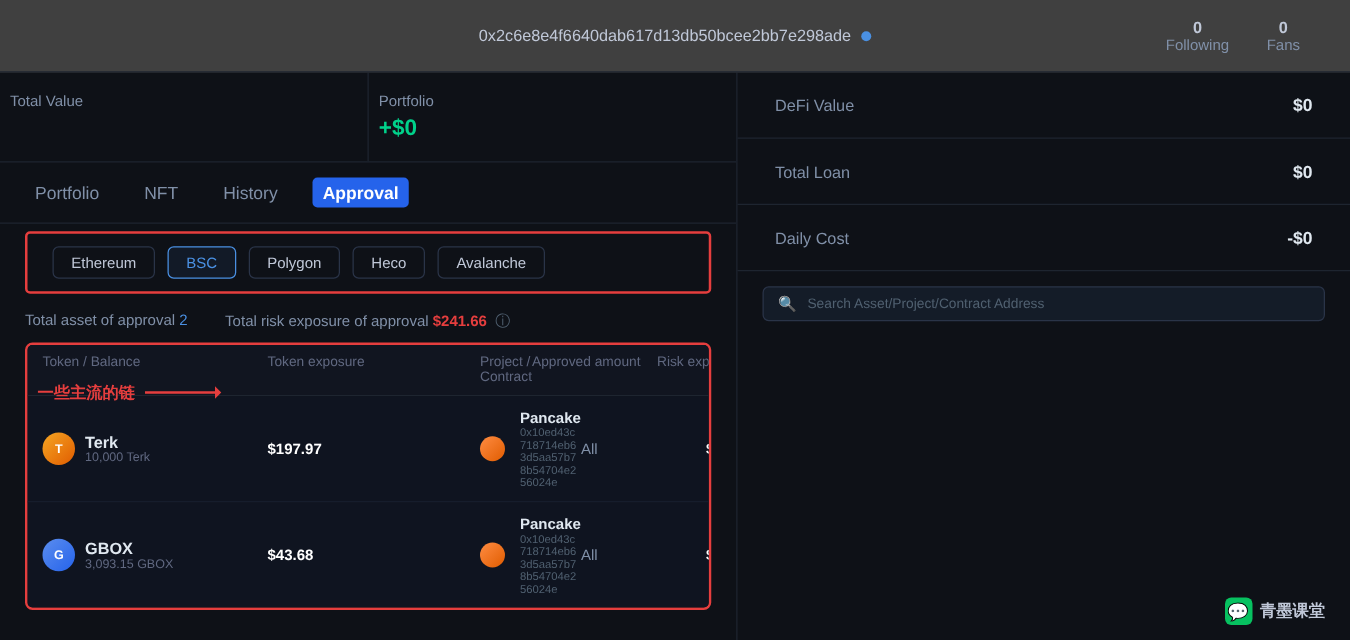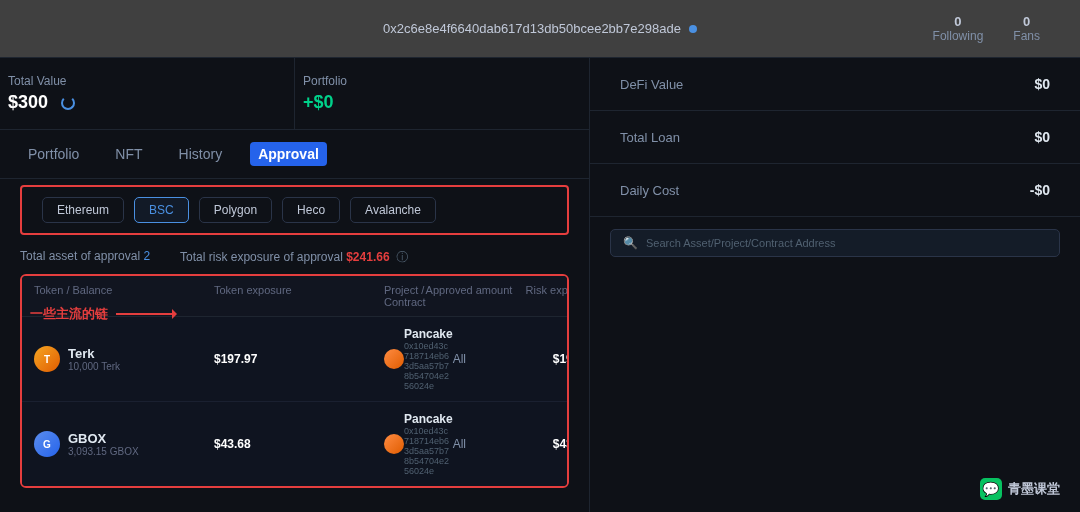--- a/index.html
+++ b/index.html
@@ -201,21 +201,21 @@
     }
     .token-icon.gbox {
       background: linear-gradient(135deg, #5b8dee, #2563eb);
     }
     .token-name { font-weight: 700; font-size: 13px; color: #e0e8f0; }
     .token-balance { font-size: 10px; color: #606880; }
     .token-exposure { font-weight: 600; color: #fff; }
     .project-cell {
       display: flex;
       align-items: center;
-      gap: 0;
+      gap: 12px;
     }
     .project-icon {
       width: 20px; height: 20px;
       border-radius: 50%;
       background: linear-gradient(135deg, #ff8c42, #e05c00);
       flex-shrink: 0;
     }
     .project-info .project-name { font-size: 12px; color: #e0e8f0; font-weight: 600; }
     .project-info .project-addr { font-size: 9px; color: #506070; word-break: break-all; }
     .approved-amount { color: #8090a8; font-size: 12px; }
@@ -319,24 +319,20 @@
   </div>
 </div>
 
 <div class="main">
 
   <div class="left-panel">
 
     <div class="summary-row">
       <div class="summary-card">
         <div class="summary-label">Total Value</div>
-        <div class="summary-value">
-          <span>$300</span>
-          <span class="refresh-icon"></span>
-        </div>
       </div>
       <div class="summary-card">
         <div class="summary-label">Portfolio</div>
         <div class="summary-value green">+$0</div>
       </div>
     </div>
 
     <div class="tabs">
       <div class="tab">Portfolio</div>
       <div class="tab">NFT</div>

